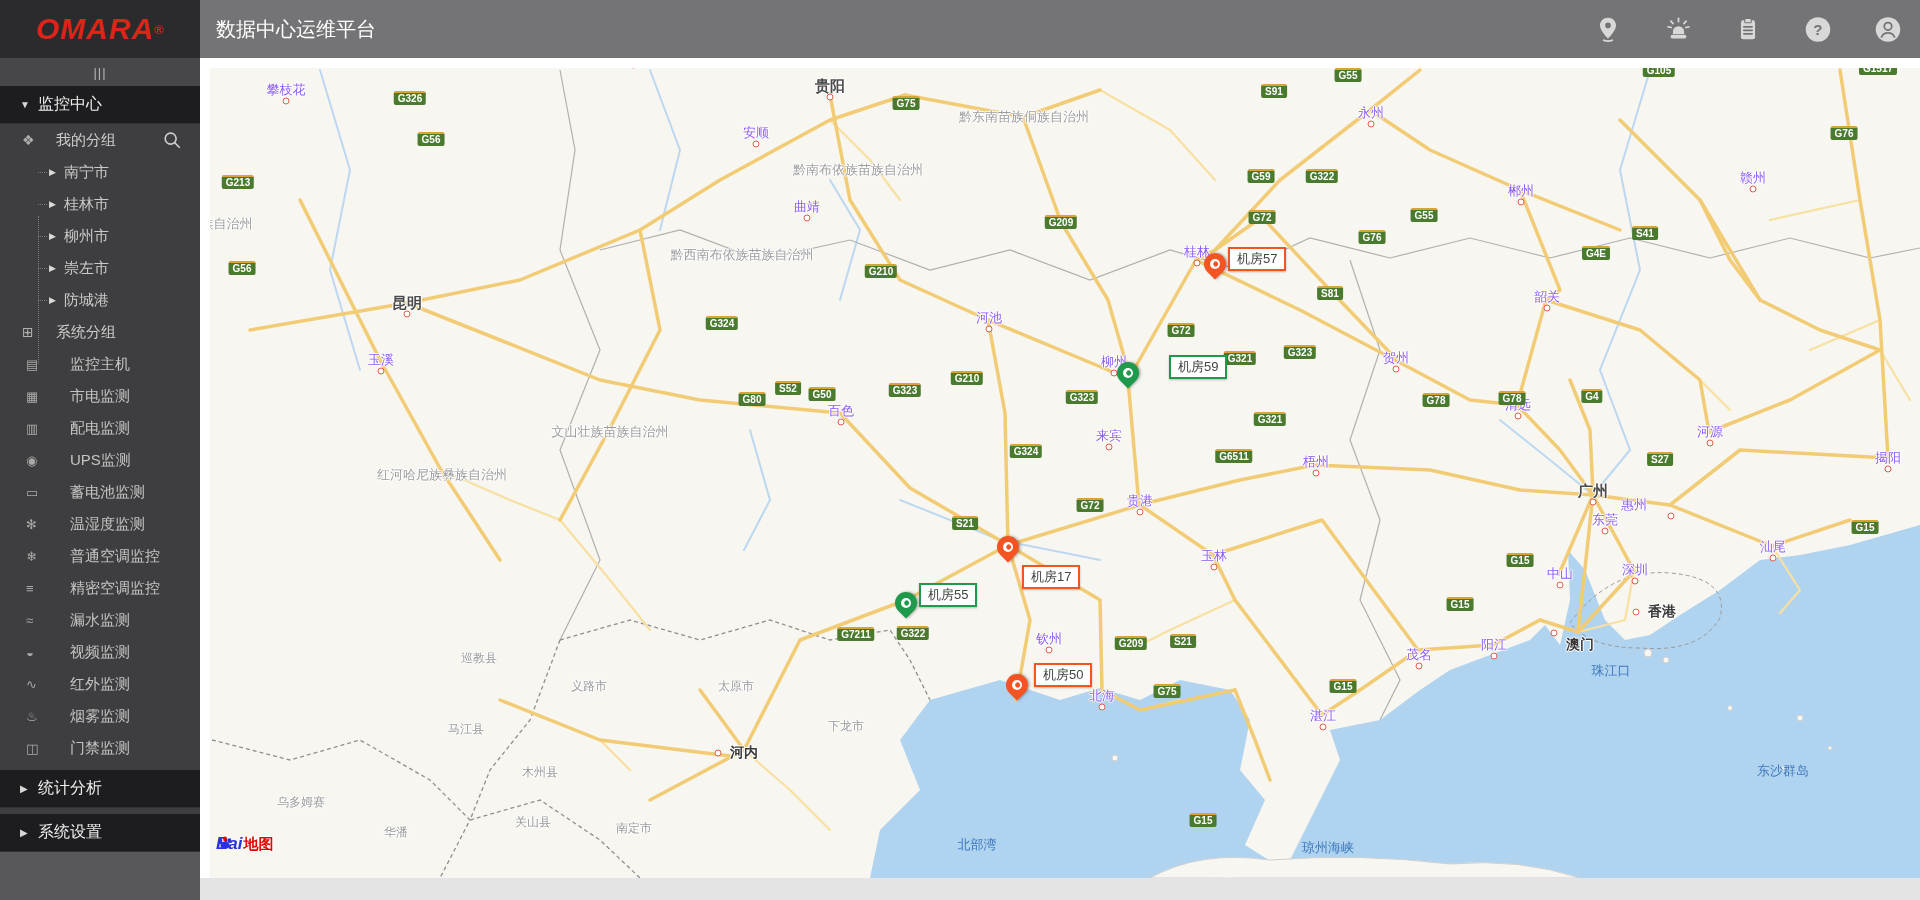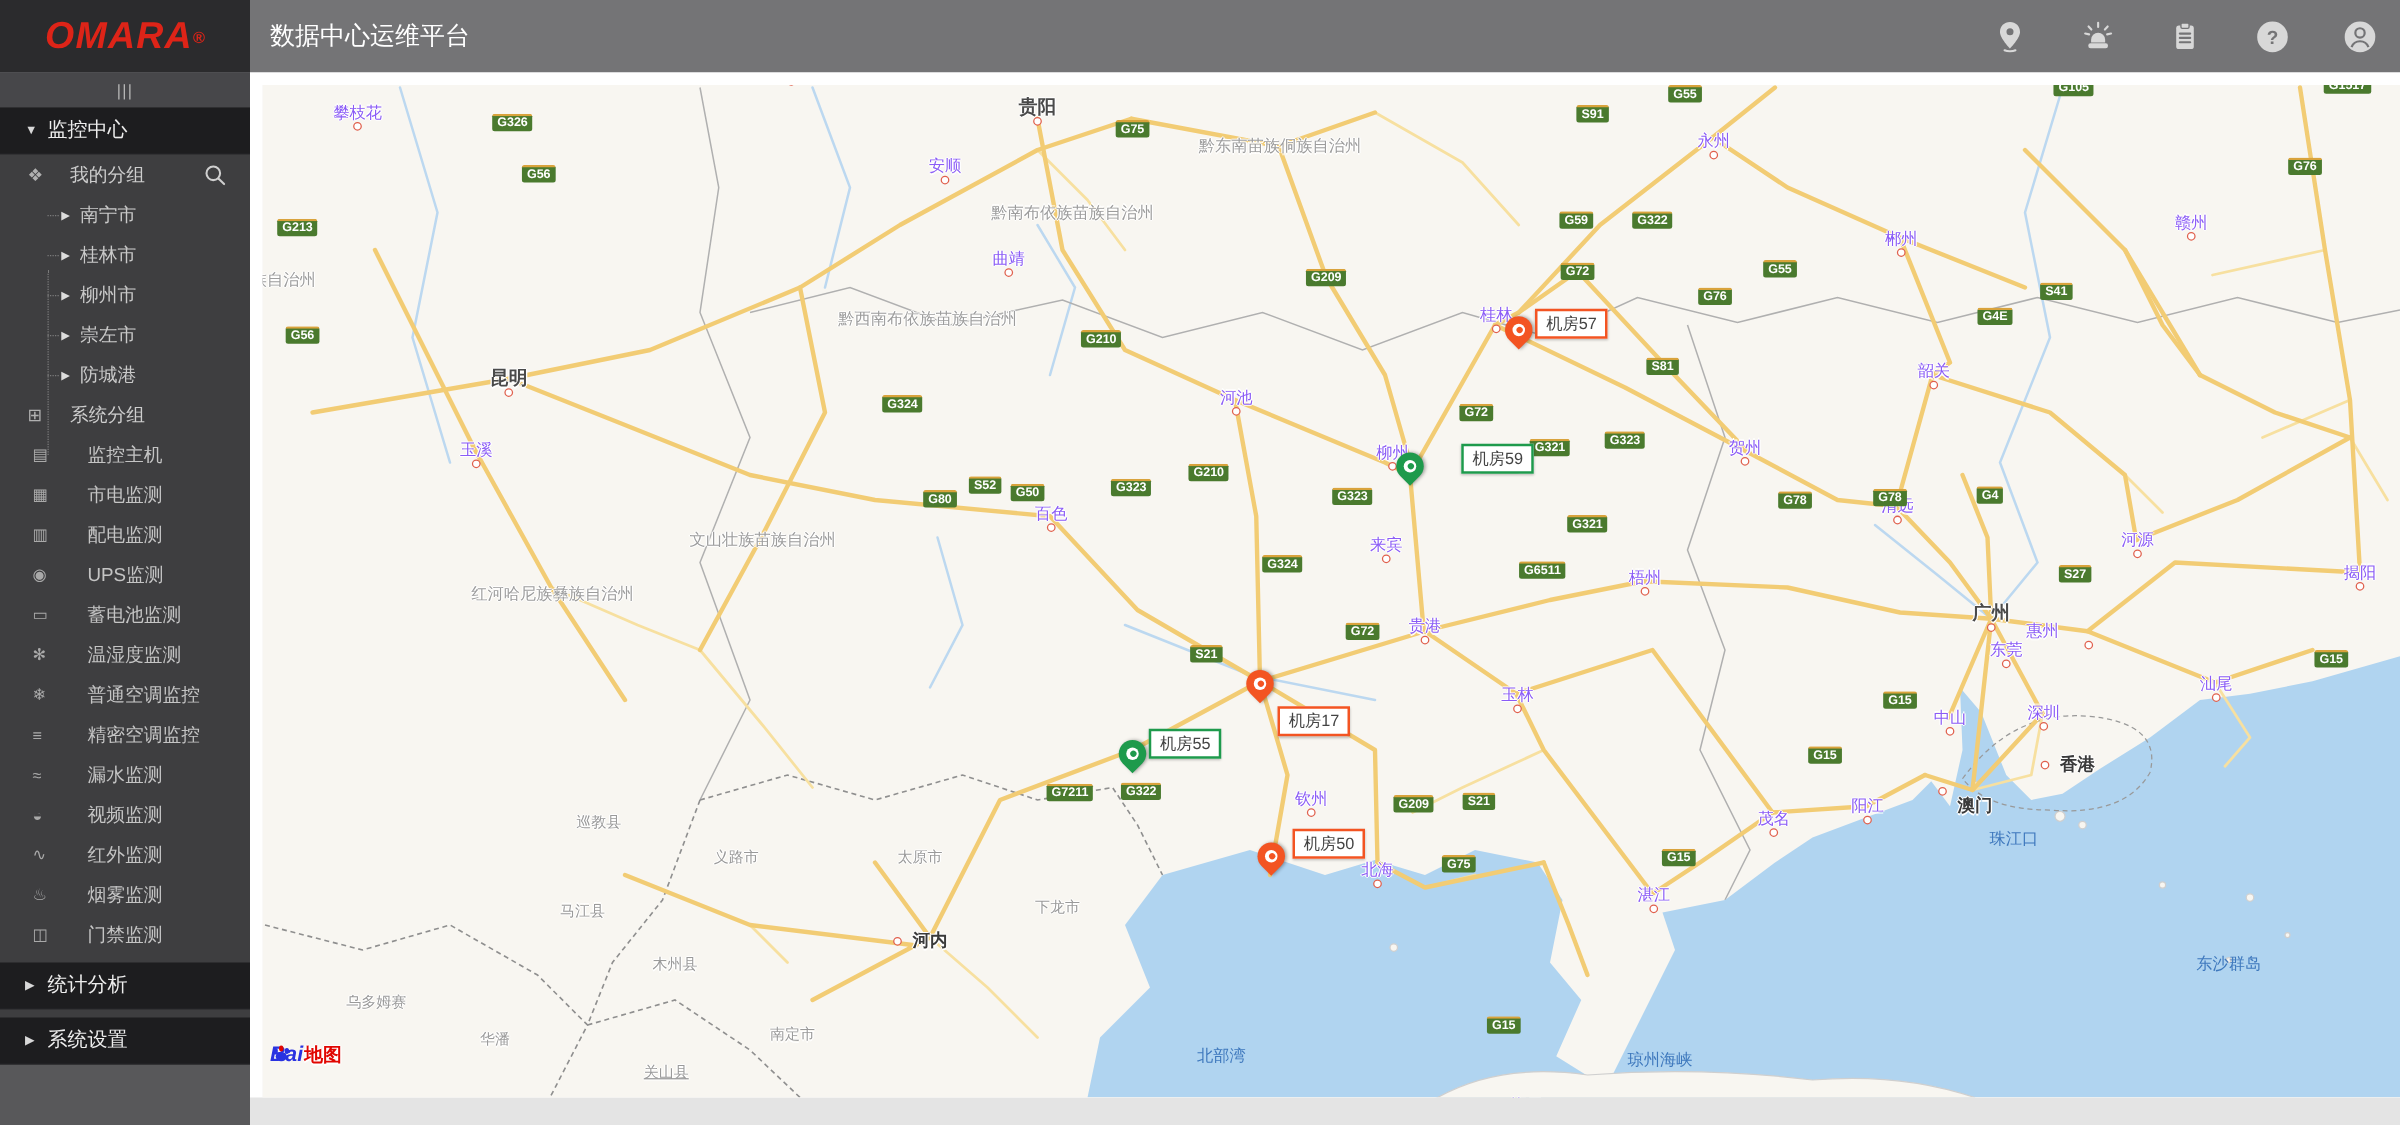--- a/index.html
+++ b/index.html
@@ -413,21 +413,21 @@
           <span class="city c-region" style="left: 532px; top: 187px;">黔西南布依族苗族自治州</span>
           <span class="city c-region" style="left: 400px; top: 364px;">文山壮族苗族自治州</span>
           <span class="city c-region" style="left: 232px; top: 407px;">红河哈尼族彝族自治州</span>
           <span class="city c-vn" style="left: 526px; top: 618px;">太原市</span>
           <span class="city c-vn" style="left: 379px; top: 618px;">义路市</span>
           <span class="city c-vn" style="left: 269px; top: 590px;">巡教县</span>
           <span class="city c-vn" style="left: 256px; top: 661px;">马江县</span>
           <span class="city c-vn" style="left: 330px; top: 704px;">木州县</span>
           <span class="city c-vn" style="left: 91px; top: 734px;">乌多姆赛</span>
           <span class="city c-vn" style="left: 186px; top: 764px;">华潘</span>
-          <span class="city c-vn" style="left: 323px; top: 790px; text-decoration: underline;">关山县</span>
+          <span class="city c-vn" style="left: 323px; top: 754px;">关山县</span>
           <span class="city c-vn" style="left: 424px; top: 760px;">南定市</span>
           <span class="city c-vn" style="left: 636px; top: 658px;">下龙市</span>
           <span class="city c-water" style="left: 1401px; top: 603px;">珠江口</span>
           <span class="city c-water" style="left: 1118px; top: 780px;">琼州海峡</span>
           <span class="city c-water" style="left: 1573px; top: 703px;">东沙群岛</span>
           <span class="city c-water" style="left: 767px; top: 777px;">北部湾</span>
         </div>
       <div id="badge-layer">
           <div class="badge" style="left: 200px; top: 30px;">G326</div>
           <div class="badge" style="left: 221px; top: 71px;">G56</div>

